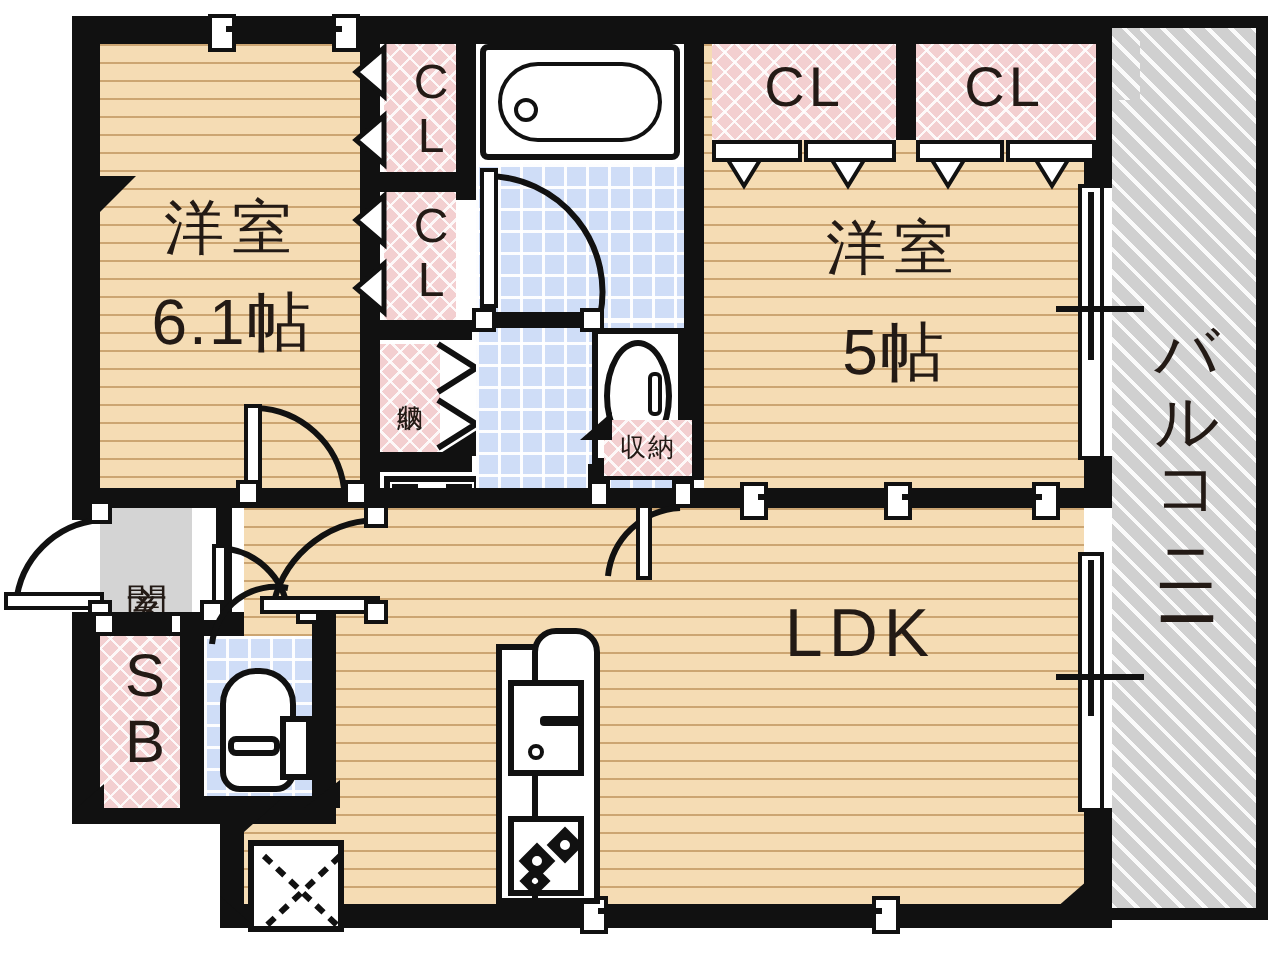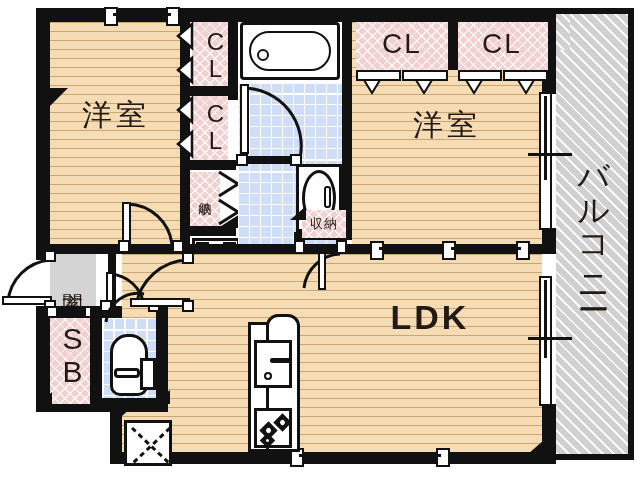--- a/index.html
+++ b/index.html
@@ -103,20 +103,21 @@
 
   <div class="abs wall" style="left:110px;top:452px;width:446px;height:12px;"></div>
 
   <div class="abs wall" style="left:542px;top:8px;width:14px;height:86px;"></div>
   <div class="abs wall" style="left:542px;top:228px;width:14px;height:26px;"></div>
   <div class="abs wall" style="left:542px;top:404px;width:14px;height:60px;"></div>
 
   <div class="abs floor-wood" style="left:50px;top:22px;width:130px;height:230px;"></div>
   <div class="abs floor-wood" style="left:108px;top:22px;width:72px;height:82px;"></div>
   <div class="abs lbl rm-name" style="left:52px;top:100px;width:128px;">洋室</div>
+  <div class="abs lbl rm-size" style="left:42px;top:145px;width:148px;">6.1帖</div>
 
   <div class="abs" style="left:104px;top:6px;width:76px;height:18px;">
     <div class="jamb" style="left:0;top:1px;width:10px;height:15px;"></div>
     <div class="jamb" style="right:0;top:1px;width:10px;height:15px;"></div>
     <div class="win-line" style="left:9px;top:7px;width:58px;height:3px;"></div>
   </div>
 
   <div class="abs wall" style="left:180px;top:22px;width:10px;height:230px;"></div>
 
   <div class="abs closet" style="left:192px;top:22px;width:36px;height:64px;"></div>
@@ -188,20 +189,21 @@
 
   <div class="abs wall" style="left:342px;top:8px;width:10px;height:226px;"></div>
 
   <div class="abs wall" style="left:294px;top:232px;width:58px;height:8px;"></div>
   <div class="abs closet" style="left:302px;top:210px;width:44px;height:28px;"></div>
   <div class="abs lbl sn-h" style="left:302px;top:217px;width:44px;">収納</div>
   <div class="abs cut" style="left:290px;top:206px;width:16px;height:14px;clip-path:polygon(100% 0,100% 100%,0 100%);"></div>
 
   <div class="abs floor-wood" style="left:352px;top:22px;width:190px;height:222px;"></div>
   <div class="abs lbl rm-name" style="left:372px;top:110px;width:150px;">洋室</div>
+  <div class="abs lbl rm-size" style="left:372px;top:160px;width:150px;">5帖</div>
 
   <div class="abs closet" style="left:356px;top:22px;width:92px;height:48px;"></div>
   <div class="abs lbl cl-lbl" style="left:356px;top:30px;width:92px;">CL</div>
   <div class="abs wall" style="left:448px;top:22px;width:10px;height:48px;"></div>
   <div class="abs closet" style="left:458px;top:22px;width:90px;height:48px;"></div>
   <div class="abs lbl cl-lbl" style="left:458px;top:30px;width:88px;">CL</div>
 
   <div class="abs" style="left:356px;top:70px;width:92px;height:22px;">
     <div class="abs" style="left:0;top:0;width:45px;height:11px;background:#fff;border:2px solid #111;"></div>
     <div class="abs" style="left:46px;top:0;width:46px;height:11px;background:#fff;border:2px solid #111;"></div>
@@ -220,21 +222,21 @@
   </div>
 
   <div class="abs" style="left:538px;top:92px;width:16px;height:140px;">
     <div class="abs" style="left:1px;top:0;width:13px;height:138px;background:#fff;border:2.5px solid #111;"></div>
     <div class="abs" style="left:6px;top:4px;width:3px;height:84px;background:#111;"></div>
   </div>
   <div class="abs" style="left:528px;top:153px;width:44px;height:3px;background:#111;"></div>
 
   <div class="abs floor-wood" style="left:122px;top:254px;width:420px;height:198px;"></div>
   <div class="abs floor-wood" style="left:122px;top:254px;width:120px;height:50px;"></div>
-  <div class="abs lbl ldk-name" style="left:350px;top:300px;width:160px;font-weight:bold;">LDK</div>
+  <div class="abs lbl ldk-name" style="left:350px;top:300px;width:160px;">LDK</div>
 
   <div class="abs wall" style="left:36px;top:244px;width:200px;height:10px;"></div>
   <div class="abs wall" style="left:236px;top:244px;width:116px;height:10px;"></div>
   <div class="abs wall" style="left:352px;top:244px;width:190px;height:10px;"></div>
 
   <div class="abs" style="left:370px;top:240px;width:160px;height:18px;">
     <div class="jamb" style="left:0;top:1px;width:10px;height:15px;"></div>
     <div class="jamb" style="left:72px;top:1px;width:10px;height:15px;"></div>
     <div class="jamb" style="right:0;top:1px;width:10px;height:15px;"></div>
     <div class="win-line" style="left:9px;top:7px;width:64px;height:3px;"></div>

